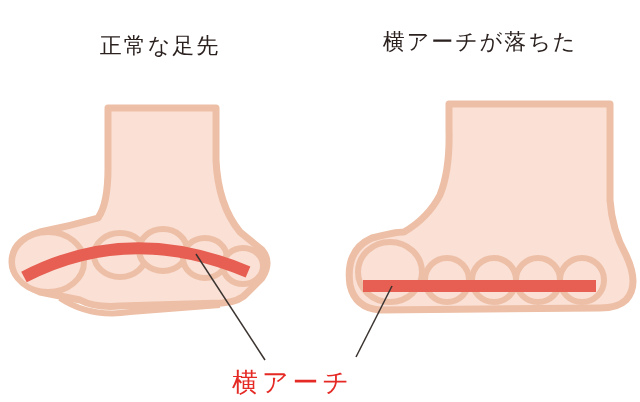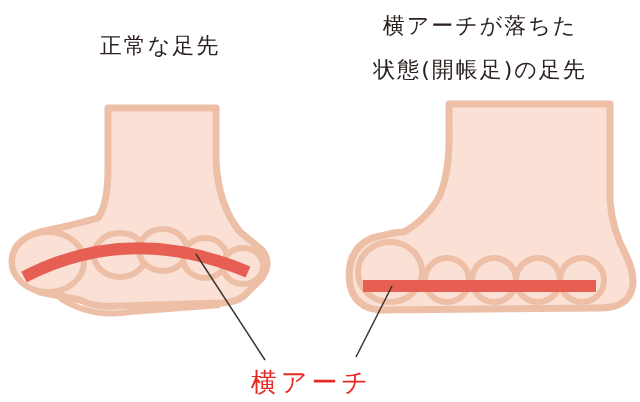--- a/index.html
+++ b/index.html
@@ -1,33 +1,32 @@
 <!DOCTYPE html>
 <html><head>
 <meta charset="utf-8">
 <style>
   html, body { margin:0; padding:0; background:#ffffff; }
   body { width:640px; height:402px; position:relative; overflow:hidden;
          font-family: "DejaVu Sans", "Liberation Sans", sans-serif; }
   .title { position:absolute; color:#2b2220; font-size:22px; letter-spacing:2px;
            text-align:center; line-height:44px; font-weight:500; }
   #title-left { left:60px; top:24px; width:200px; }
-  #title-right { left:330px; top:4px; width:300px; }
+  #title-right { left:330px; top:20px; width:300px; }
   #title-right span { display:block; }
   svg { position:absolute; left:0; top:0; }
-  .label-arch { position:absolute; left:232px; top:362px; width:140px; text-align:right;
+  .label-arch { position:absolute; left:232px; top:362px; width:140px; text-align:left;
                 color:#e52a25; font-size:26px; letter-spacing:4px; line-height:40px; }
 </style>
 </head>
 <body>
 
 <div id="title-left" class="title">正常な足先</div>
 <div id="title-right" class="title">
   <span>横アーチが落ちた</span>
-  <span>状態(開帳足)の足先</span>
 </div>
 
 <svg width="640" height="402" viewBox="0 0 640 402">
 
   <g>
     <path d="M108 108 L216 108 L216 160 Q218 205 240 232 L262 250 Q272 262 262 278 L248 292 Q240 302 222 303 L120 306 Q95 308 80 300 L40 292 Q12 280 12 262 Q12 240 40 232 Q70 226 98 218 Q108 204 108 168 Z" fill="#fae0d5" stroke="#edbfa6" stroke-width="7" stroke-linejoin="round"></path>
 
     <ellipse cx="48" cy="262" rx="36" ry="30" fill="#fae0d5" stroke="#edbfa6" stroke-width="6"></ellipse>
     <ellipse cx="120" cy="255" rx="26" ry="22" fill="#fae0d5" stroke="#edbfa6" stroke-width="6"></ellipse>
     <ellipse cx="163" cy="250" rx="24" ry="21" fill="#fae0d5" stroke="#edbfa6" stroke-width="6"></ellipse>

